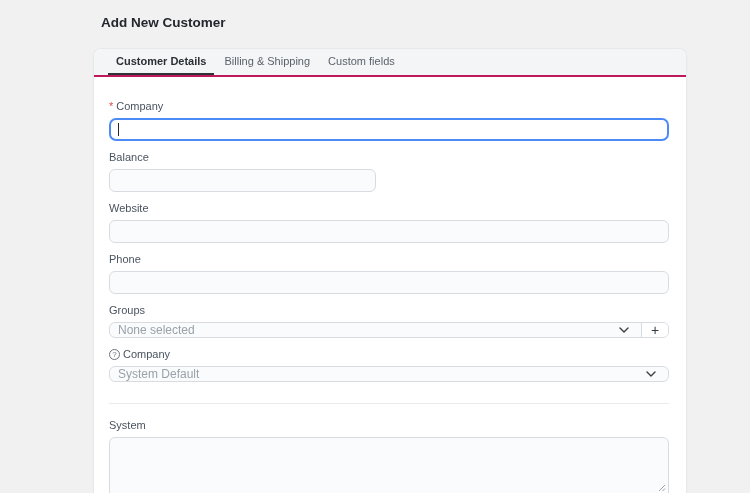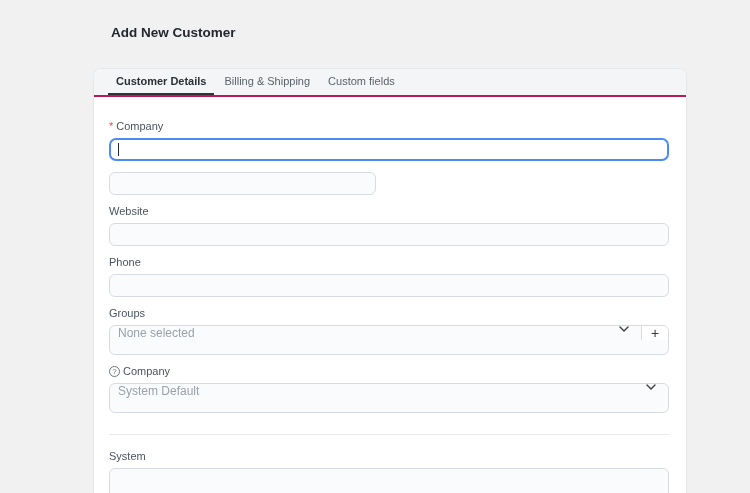--- a/index.html
+++ b/index.html
@@ -5,21 +5,21 @@
   * { box-sizing: border-box; }
   html, body { margin:0; padding:0; }
   body {
     width: 750px; height: 493px; overflow: hidden;
     background: #f1f1f2;
     font-family: "Liberation Sans", "DejaVu Sans", sans-serif;
     color: #49525e;
   }
   .page { padding-left: 93px; padding-right: 63px; }
   .page-title {
-    margin: 18px; padding: 8px 0 10px 0;
+    margin: 8px; padding: 8px 0 10px 0;
     font-size: 13.5px; line-height: 14px; font-weight: 700; color: #23272d;
   }
   .card {
     background: #ffffff;
     border: 1px solid #e6e8ea; border-bottom: none;
     border-radius: 8px 8px 0 0;
     width: 594px; min-height: 470px;
     box-shadow: 0 1px 2px rgba(0,0,0,0.03);
   }
   
@@ -63,21 +63,21 @@
     position: absolute; left: 9px; top: 5px;
     width: 1px; height: 13px; background: #23272d;
     animation: blink 1.1s step-end infinite;
   }
   @keyframes blink { 50% { opacity: 0; } }
   .row2 { display: flex; gap: 25px; }
   .col-l { width: 267px; }
   .col-r { flex: 1; }
   
   .ctrl {
-    display: flex; align-items: flex-start; height: 30px;
+    display: flex; align-items: center; height: 16px;
     background: #fafbfc; border: 1px solid #d8dce1; border-radius: 6px;
     overflow: hidden;
   }
   .ctrl .fill { flex: 1; display: flex; align-items: center; padding: 0 8px; }
   .ctrl input.bare {
     flex: 1; border: none; background: transparent; outline: none;
     padding: 0 8px; font-size: 12px; color: #2c3138; font-family: inherit; min-width: 0;
   }
   .placeholder { font-size: 12px; color: #9aa1a9; }
   .chev { display: flex; align-items: center; padding-right: 12px; }
@@ -125,20 +125,21 @@
           <span>Company</span>
         </div>
         <div class="caret-wrap">
           <input class="inp focus" type="text" value="" style="">
           <span class="caret"></span>
         </div>
       </div>
 
       <div class="row2">
         <div class="field col-l">
+          <div class="lbl">Balance</div>
           <input class="inp" type="text" value="" style="">
         </div>
       </div>
 
       <div class="field">
         <div class="lbl">Website</div>
         <input class="inp" type="text" value="" style="">
       </div>
 
       <div class="field">

